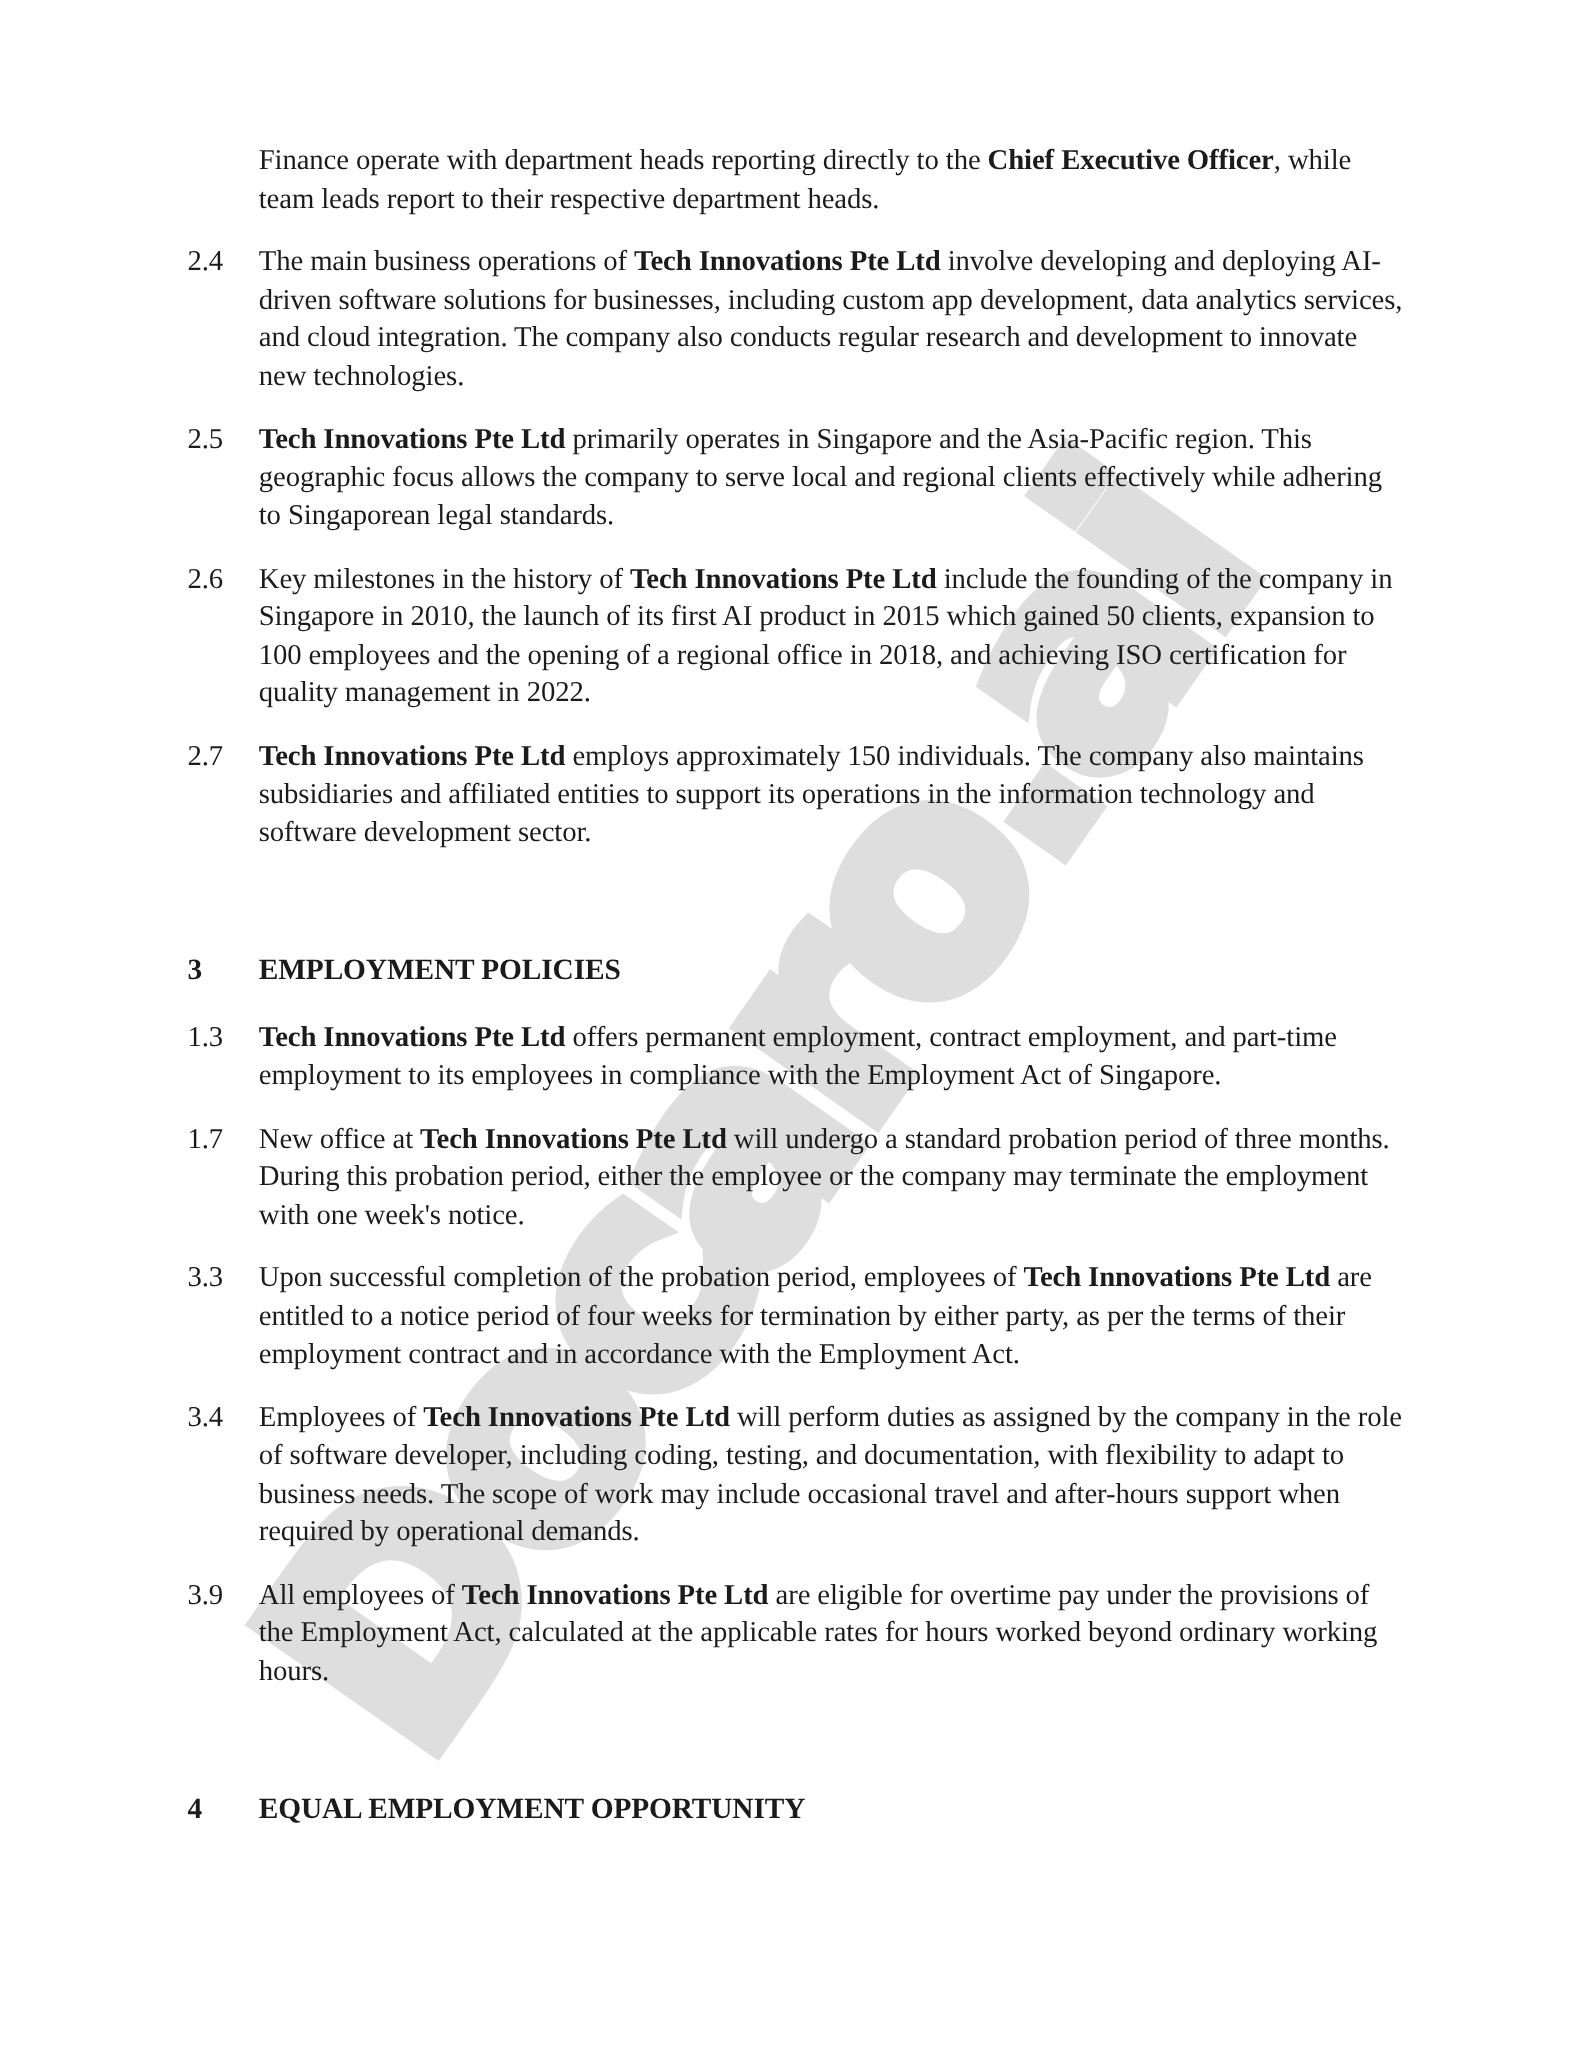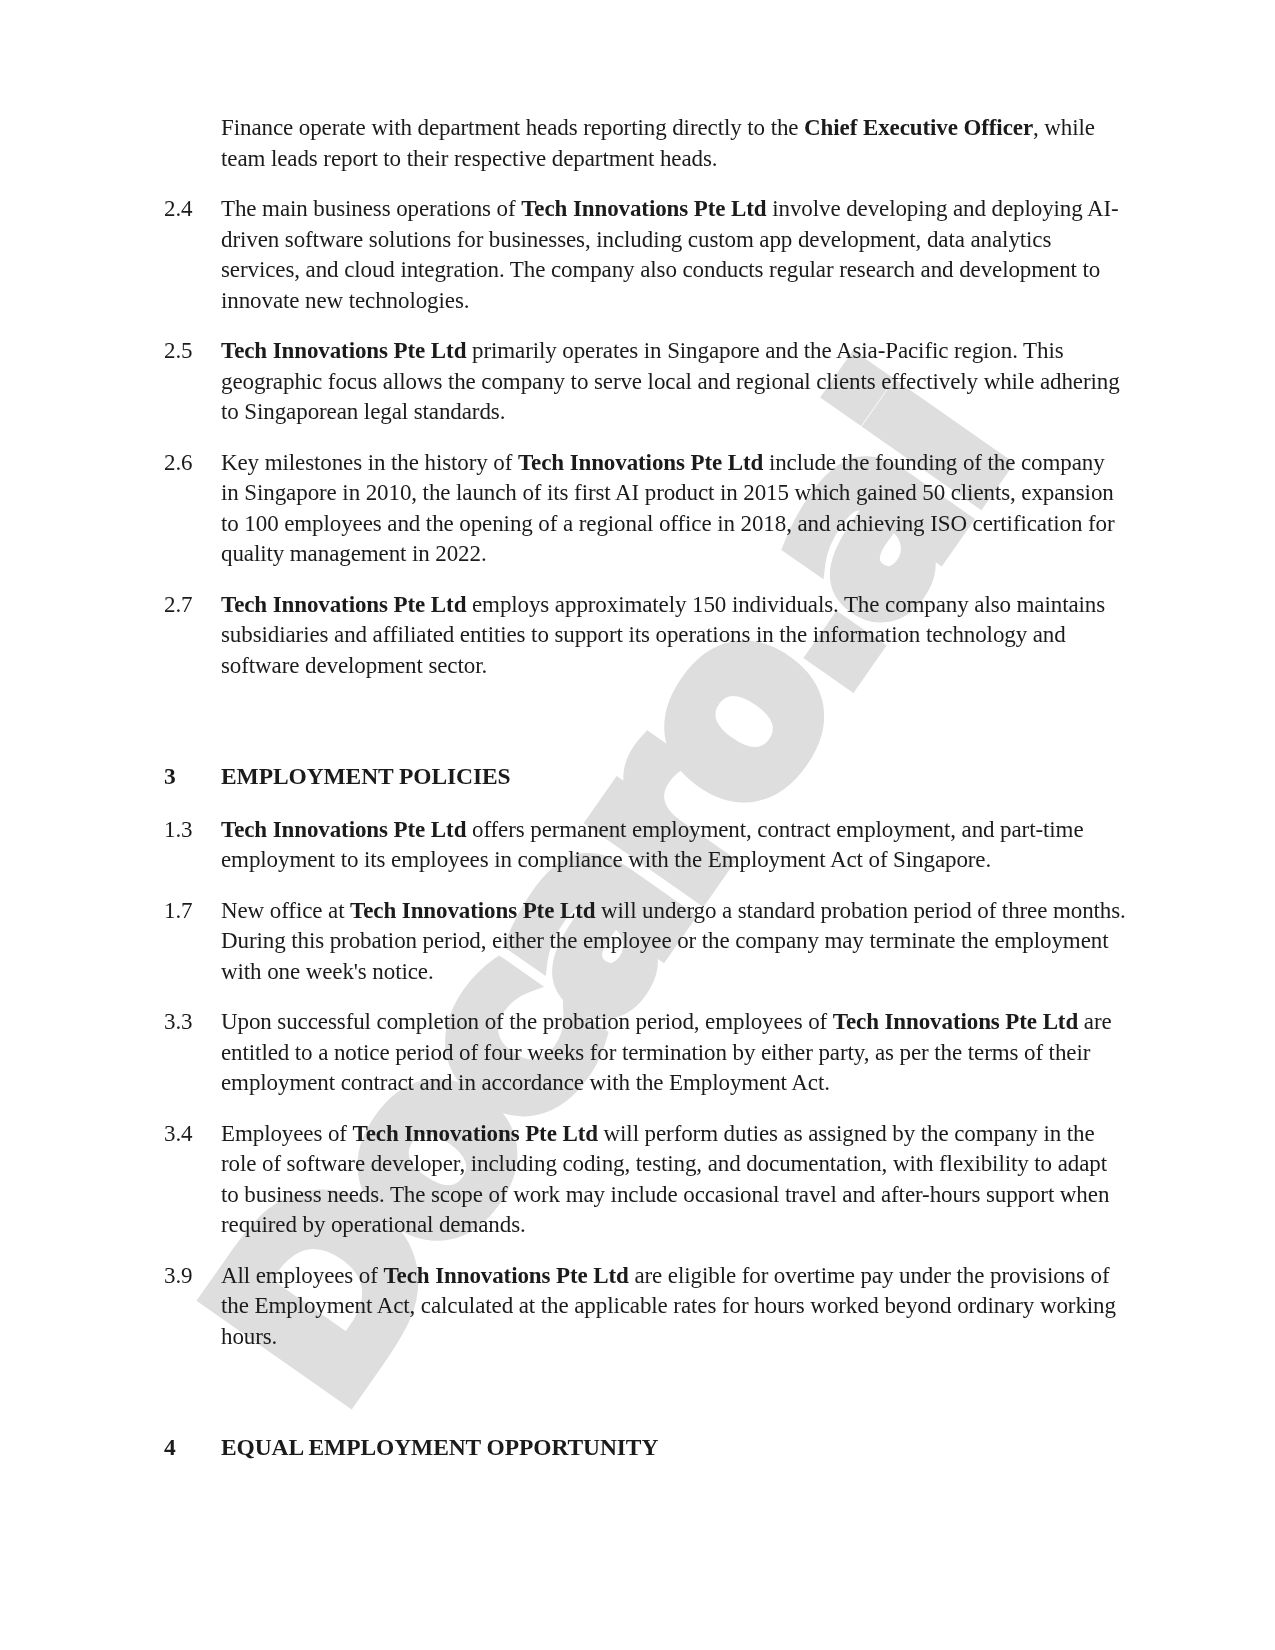--- a/index.html
+++ b/index.html
@@ -27,21 +27,21 @@
     letter-spacing: -0.05em;
     color: var(--watermark-color, #dedede);
     -webkit-text-stroke: 16px var(--watermark-color, #dedede);
     white-space: nowrap;
     z-index: 0;
     pointer-events: none;
     user-select: none;
   }
   .content {
     position: absolute;
-    left: 14px; top: 0; right: 0;
+    left: 0; top: 0; right: 0;
     z-index: 1;
     padding: 113px 148px 0 207px;
   }
   .item {
     position: relative;
     font-size: 23px;
     line-height: 30.5px;
     color: var(--text-color, #1b1b1b);
     margin: 0 0 20px 0;
     letter-spacing: -0.1px;

